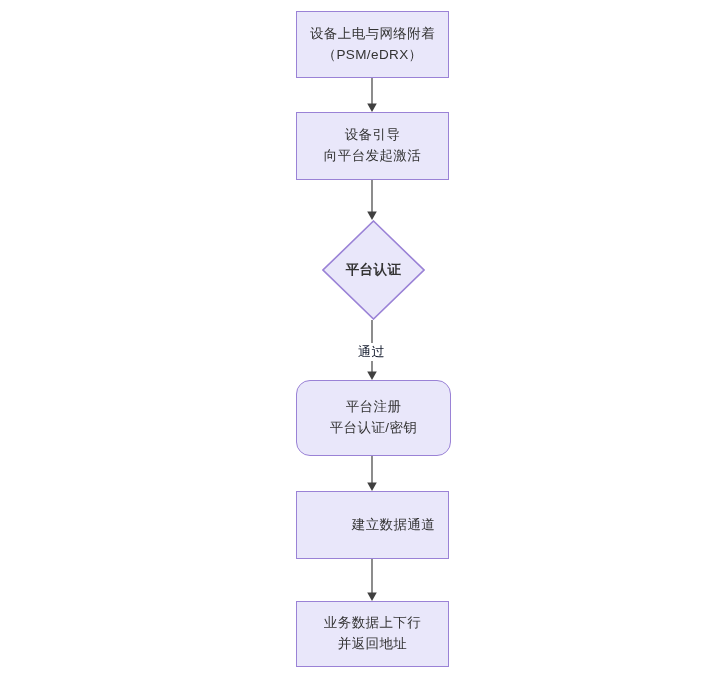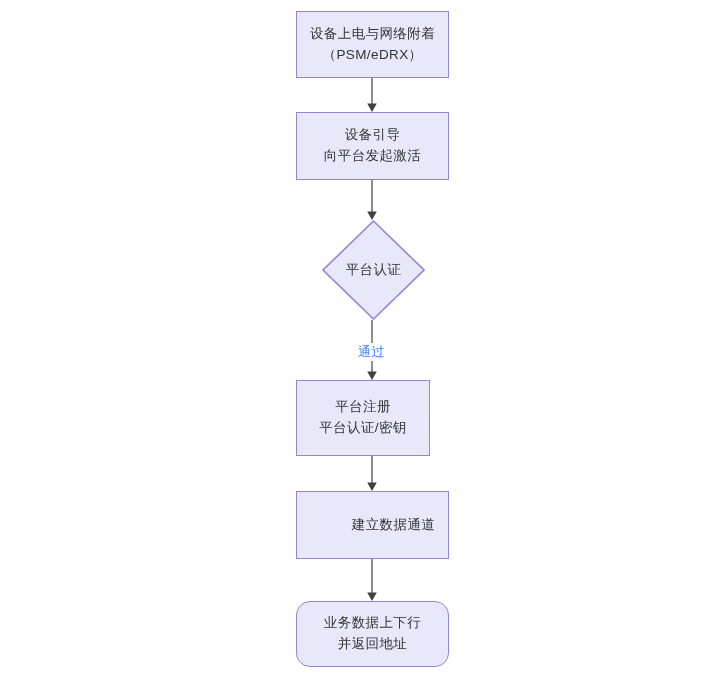--- a/index.html
+++ b/index.html
@@ -31,20 +31,21 @@
     line-height: 1.55;
     letter-spacing: 0.4px;
   }
   .node.process {
     background: #e9e7fa;
     border: 1.6px solid #9a82d6;
   }
   .node.decision-wrap {
     background: transparent;
     border: none;
+    font-weight: bold;
   }
   .diamond-shape {
     position: absolute;
     left: 0;
     top: 0;
     width: 100%;
     height: 100%;
   }
   .diamond-label {
     position: relative;
@@ -60,21 +61,21 @@
   .edge {
     position: absolute;
   }
   .edge svg {
     display: block;
     overflow: visible;
   }
   .edge-label {
     position: absolute;
     background: #ffffff;
-    color: #3b82f6;
+    color: #0f172a;
     font-size: 13px;
     letter-spacing: 0.4px;
     padding: 1px 3px;
     white-space: nowrap;
     line-height: 1.2;
     z-index: 3;
   }
 </style>
 </head>
 <body>
@@ -118,24 +119,24 @@
     <div class="node process" style="left: 296px; top: 112px; width: 153px; height: 68px; background: rgb(233, 231, 250); border-color: rgb(154, 130, 214);">
       <span class="node-line">设备引导</span>
       <span class="node-line">向平台发起激活</span>
     </div>
     <div class="node decision-wrap" style="left: 322px; top: 220px; width: 103px; height: 100px;">
       <svg class="diamond-shape" viewBox="0 0 103 100" preserveAspectRatio="none">
         <polygon points="51.5,1 102,50 51.5,99 1,50" fill="#e9e7fa" stroke="#9a82d6" stroke-width="1.6"></polygon>
       </svg>
       <div class="diamond-label">平台认证</div>
     </div>
-    <div class="node process" style="left: 296px; top: 380px; width: 134px; height: 76px; background: rgb(233, 231, 250); border-color: rgb(154, 130, 214);">
+    <div class="node process" style="left: 296px; top: 380px; width: 155px; height: 76px; background: rgb(233, 231, 250); border-color: rgb(154, 130, 214); border-radius: 14px;">
       <span class="node-line">平台注册</span>
       <span class="node-line">平台认证/密钥</span>
     </div>
     <div class="node process" style="left: 296px; top: 491px; width: 153px; height: 68px; background: rgb(233, 231, 250); border-color: rgb(154, 130, 214); padding-left: 42px;">
       <span class="node-line">建立数据通道</span>
     </div>
-    <div class="node process" style="left: 296px; top: 601px; width: 153px; height: 66px; background: rgb(233, 231, 250); border-color: rgb(154, 130, 214); border-radius: 14px;">
+    <div class="node process" style="left: 296px; top: 601px; width: 153px; height: 66px; background: rgb(233, 231, 250); border-color: rgb(154, 130, 214);">
       <span class="node-line">业务数据上下行</span>
       <span class="node-line">并返回地址</span>
     </div>
   </div>
 
 </body></html>

